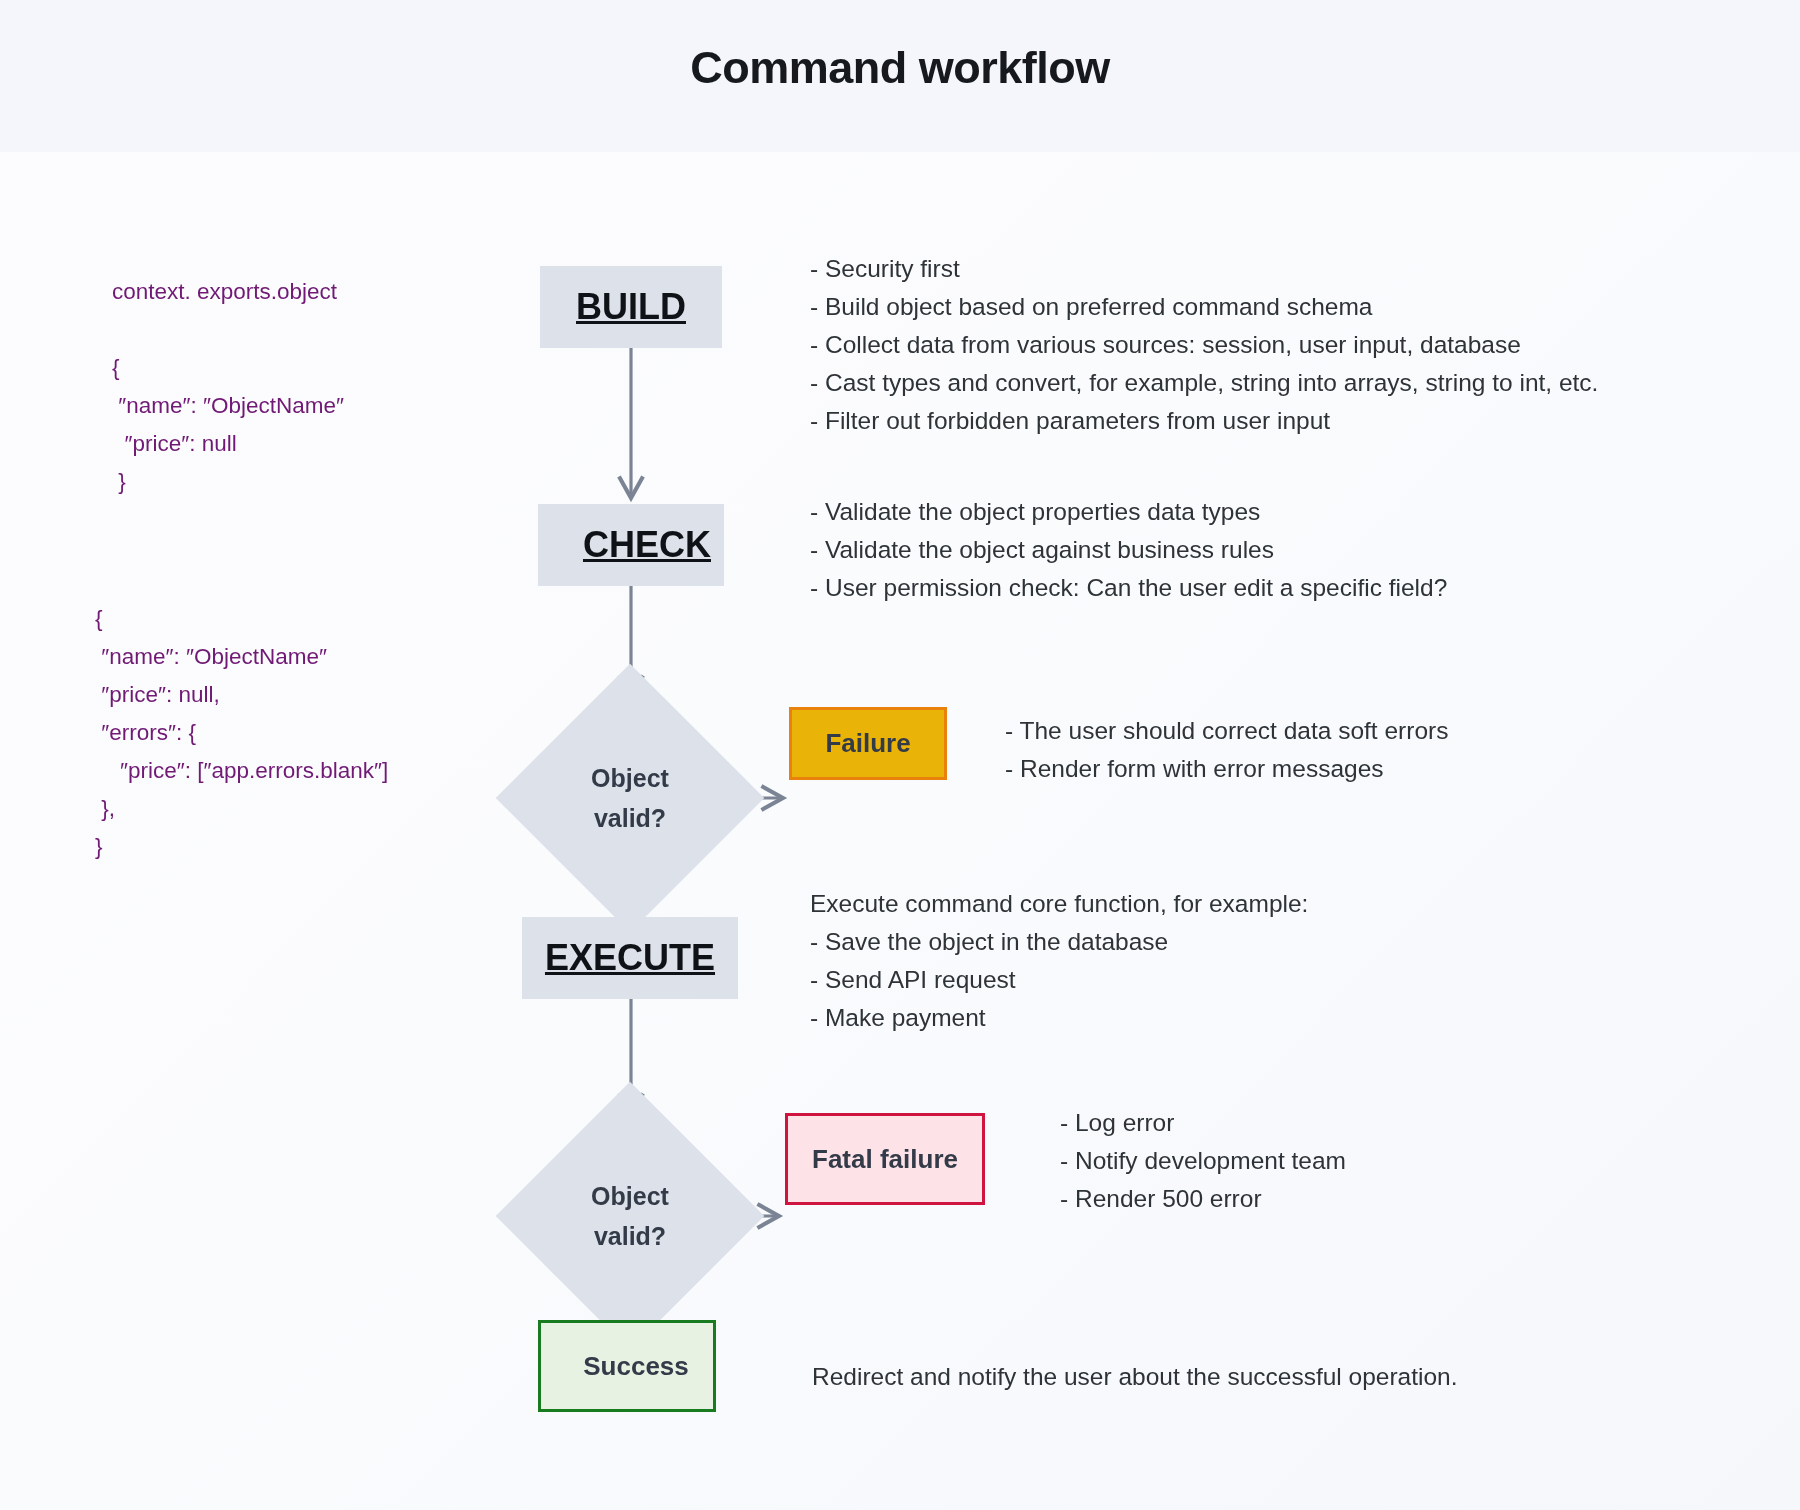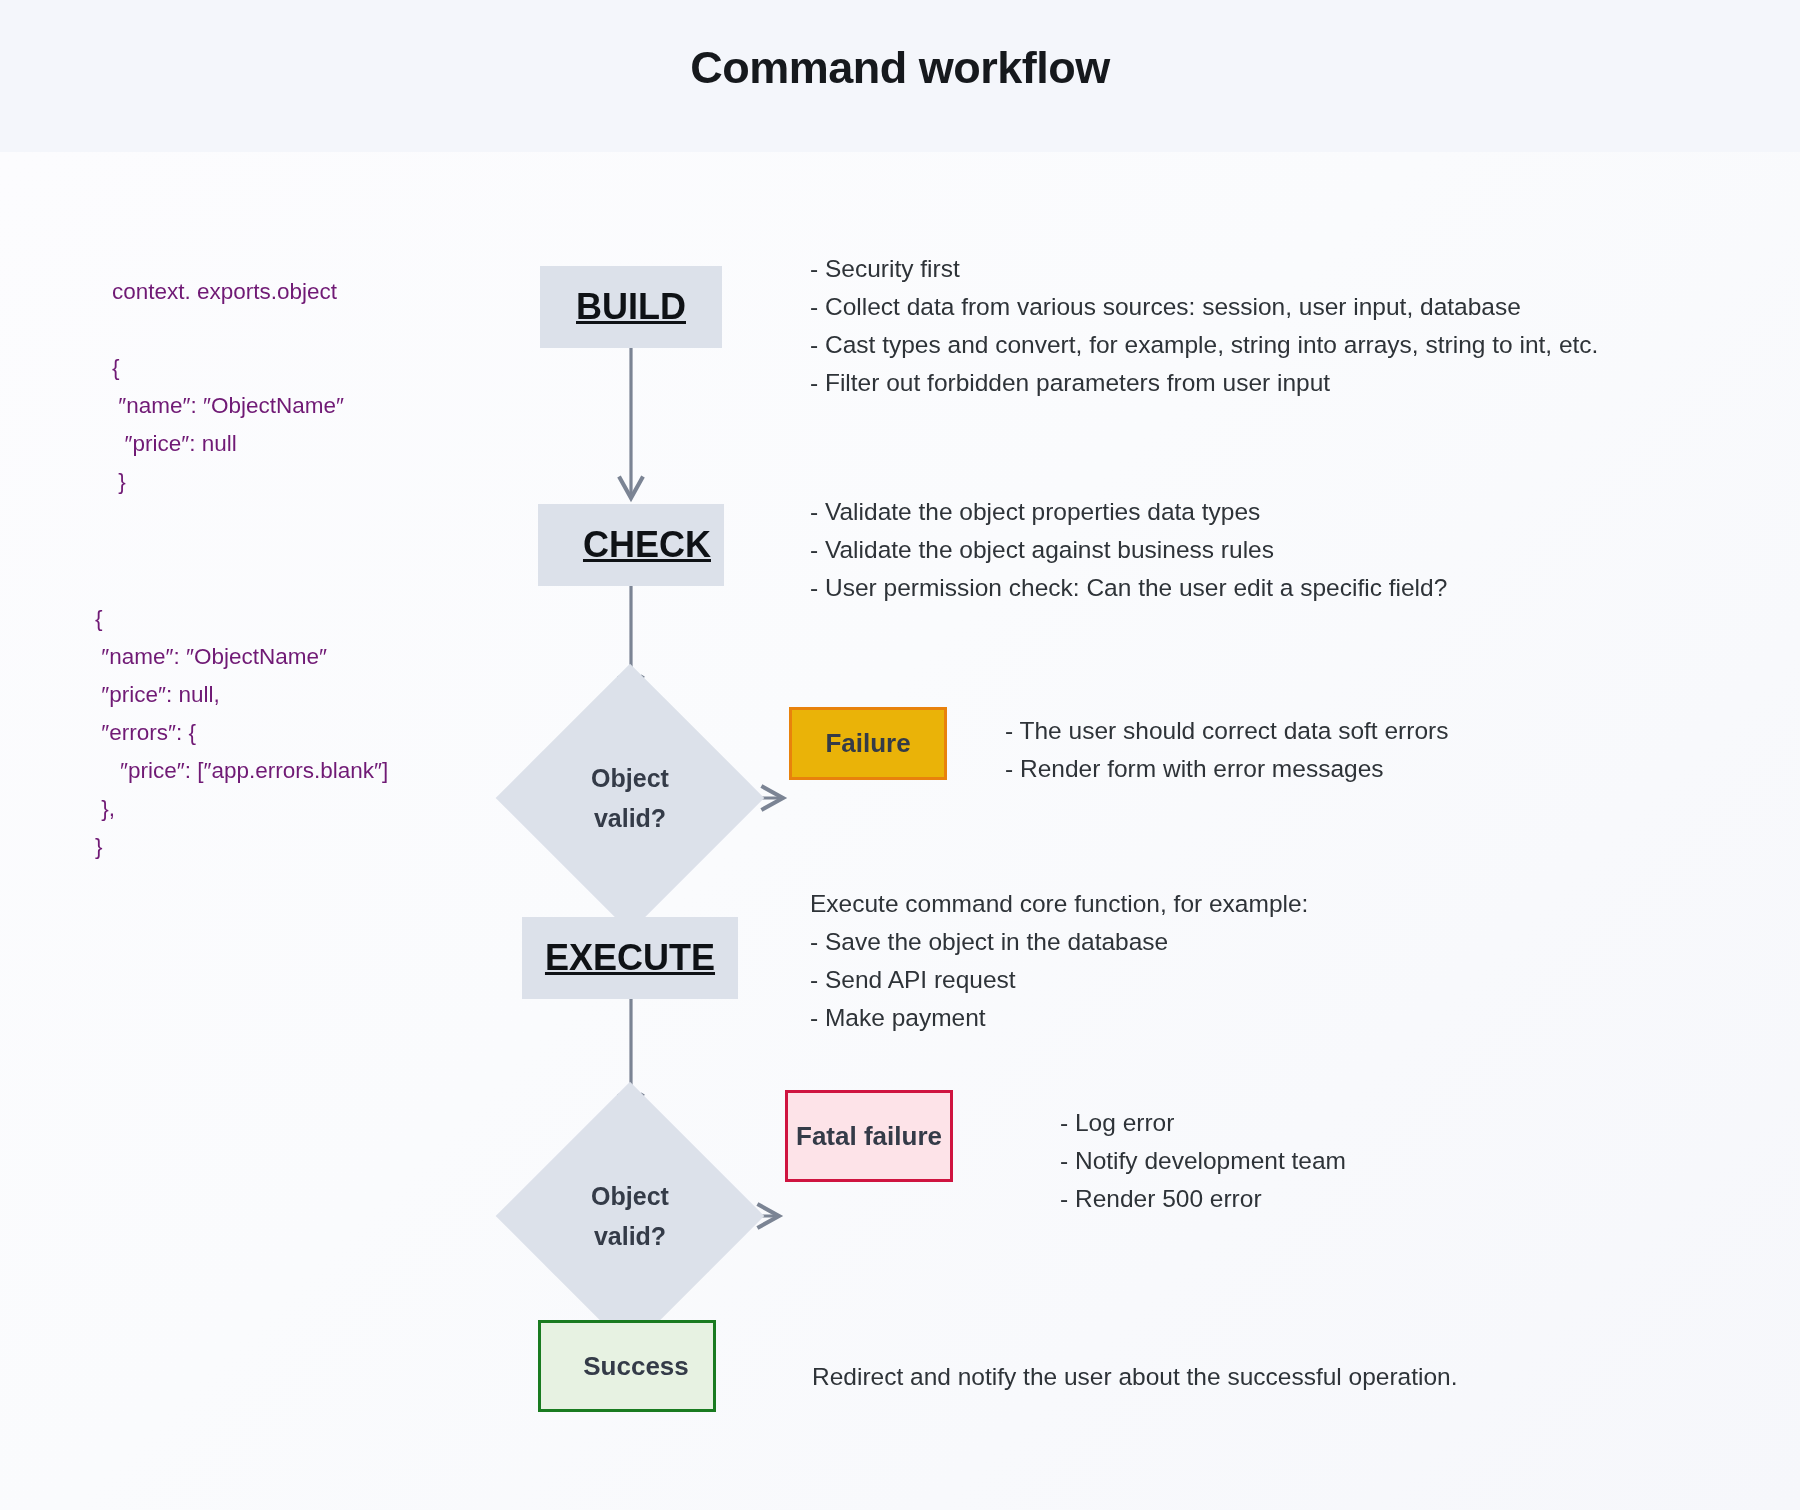--- a/index.html
+++ b/index.html
@@ -119,21 +119,21 @@
     box-sizing: border-box;
     font-size: 26px;
     font-weight: 700;
     color: #343b48;
   }
   #node-failure {
     left: 789px; top: 707px; width: 158px; height: 73px;
     background: #eab308; border: 3px solid #e8820c;
   }
   #node-fatal {
-    left: 785px; top: 1090px; width: 168px; height: 92px;
+    left: 785px; top: 1113px; width: 200px; height: 92px;
     background: #fde3e8; border: 3px solid #cf1440;
   }
   #node-success {
     left: 538px; top: 1320px; width: 178px; height: 92px;
     background: #e7f2e2; border: 3px solid #197b20; padding-left: 18px;
   }
 
   
   .connector {
     position: absolute;
@@ -212,20 +212,20 @@
     <div class="dlabel">
       <span>Object</span>
       <span>valid?</span>
     </div>
   </div>
 
   <div class="outcome-box" id="node-fatal">Fatal failure</div>
 
   <div class="outcome-box" id="node-success">Success</div>
 
-  <div class="annot" id="annot-build"><div>- Security first</div><div>- Collect data from various sources: session, user input, database</div><div>- Cast types and convert, for example, string into arrays, string to int, etc.</div><div>- Filter out forbidden parameters from user input</div></div>
+  <div class="annot" id="annot-build"><div>- Security first</div><div>- Build object based on preferred command schema</div><div>- Collect data from various sources: session, user input, database</div><div>- Cast types and convert, for example, string into arrays, string to int, etc.</div><div>- Filter out forbidden parameters from user input</div></div>
   <div class="annot" id="annot-check"><div>- Validate the object properties data types</div><div>- Validate the object against business rules</div><div>- User permission check: Can the user edit a specific field?</div></div>
   <div class="annot" id="annot-failure"><div>- The user should correct data soft errors</div><div>- Render form with error messages</div></div>
   <div class="annot" id="annot-execute"><div>Execute command core function, for example:</div><div>- Save the object in the database</div><div>- Send API request</div><div>- Make payment</div></div>
   <div class="annot" id="annot-fatal"><div>- Log error</div><div>- Notify development team</div><div>- Render 500 error</div></div>
   <div class="annot" id="annot-success"><div>Redirect and notify the user about the successful operation.</div></div>
 
 </div>
 
 </body></html>

